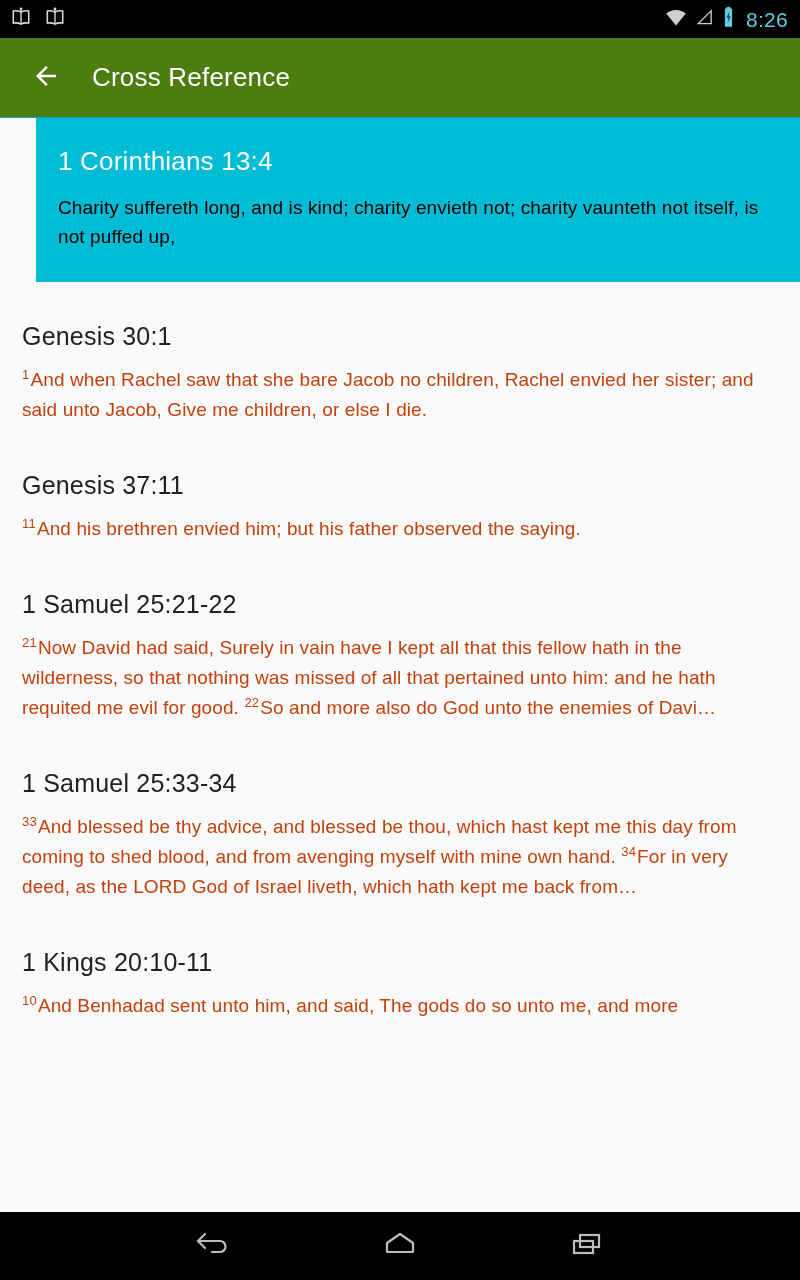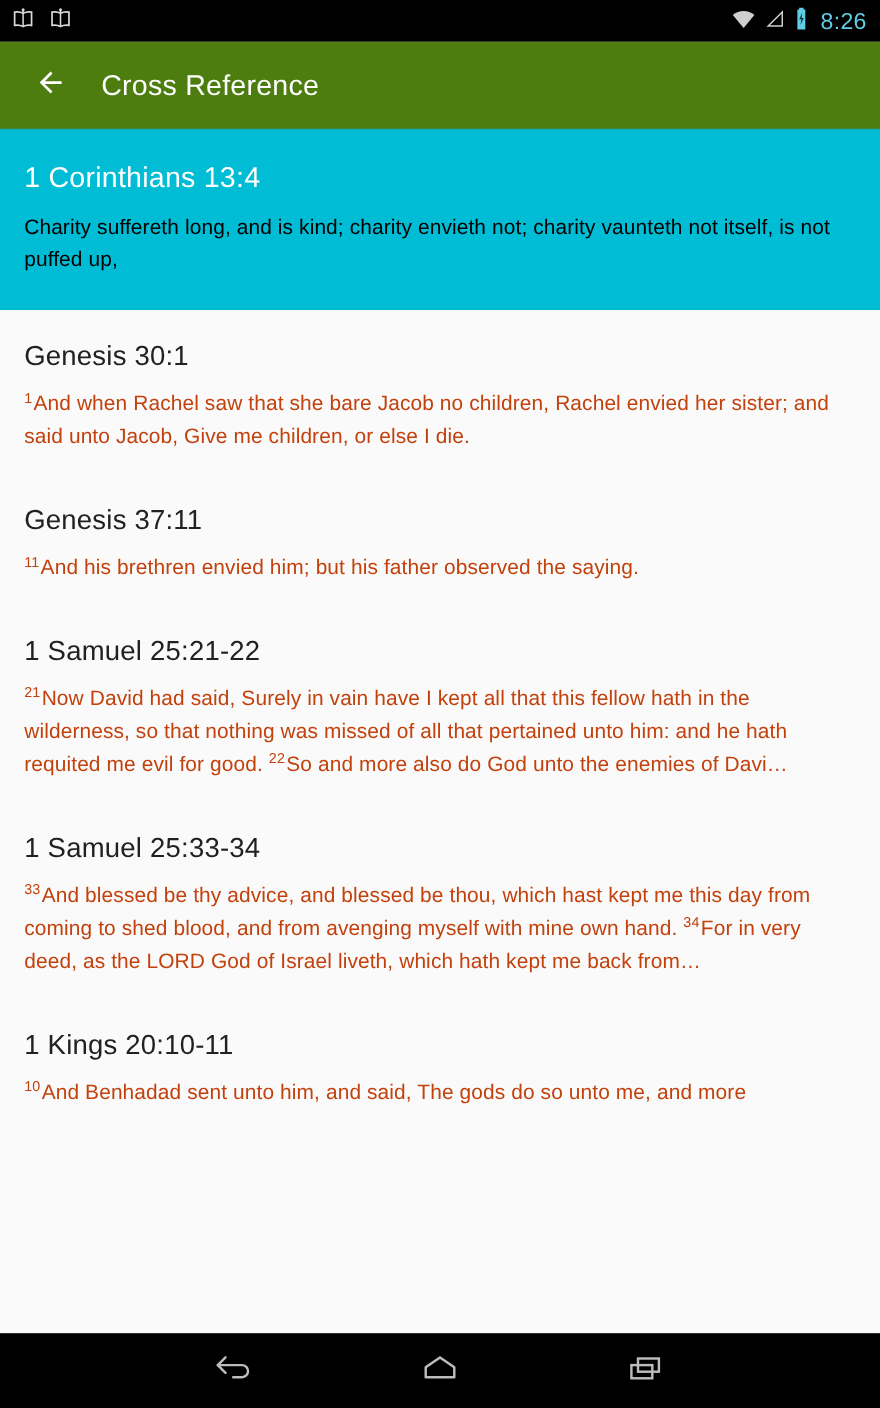--- a/index.html
+++ b/index.html
@@ -34,40 +34,41 @@
   .back-btn {
     width:40px; height:40px; display:flex; align-items:center; justify-content:center;
     cursor:pointer; margin-right:26px;
   }
   .appbar-title {
     color:#ffffff; font-size:26px; font-weight:400; letter-spacing:0.2px;
   }
 
   
   .source-verse {
-    background:#00bcd4; padding:28px 22px 30px 22px; flex:0 0 auto;
+    background:#00bcd4; padding:28px 22px 30px 22px; flex:0 0 auto;margin-left:36px;
   }
   .source-ref {
     color:#ffffff; font-size:26px; font-weight:400; letter-spacing:0.2px;
     margin-bottom:16px;
   }
   .source-text {
     color:#000000; font-size:19px; line-height:1.55; letter-spacing:0.1px;
   }
 
   
   .xref-list {
     flex:1 1 auto; background:#fafafa; overflow:hidden;
     padding:28px 0 0 0;
   }
   .xref-item { padding:0 22px; margin-bottom:46px; cursor:pointer; }
   .xref-item:last-child { margin-bottom:0; }
   .xref-ref {
     color:#212121; font-size:25px; font-weight:400; letter-spacing:0.2px;
     margin-bottom:14px;
+    margin-top:12px;
   }
   .xref-body {
     color:#c2410c; font-size:19px; line-height:1.58; letter-spacing:0.1px;
   }
   .vnum {
     font-size:13px; vertical-align:super; line-height:0;
     letter-spacing:0.2px; padding-right:1px;
   }
 
   

